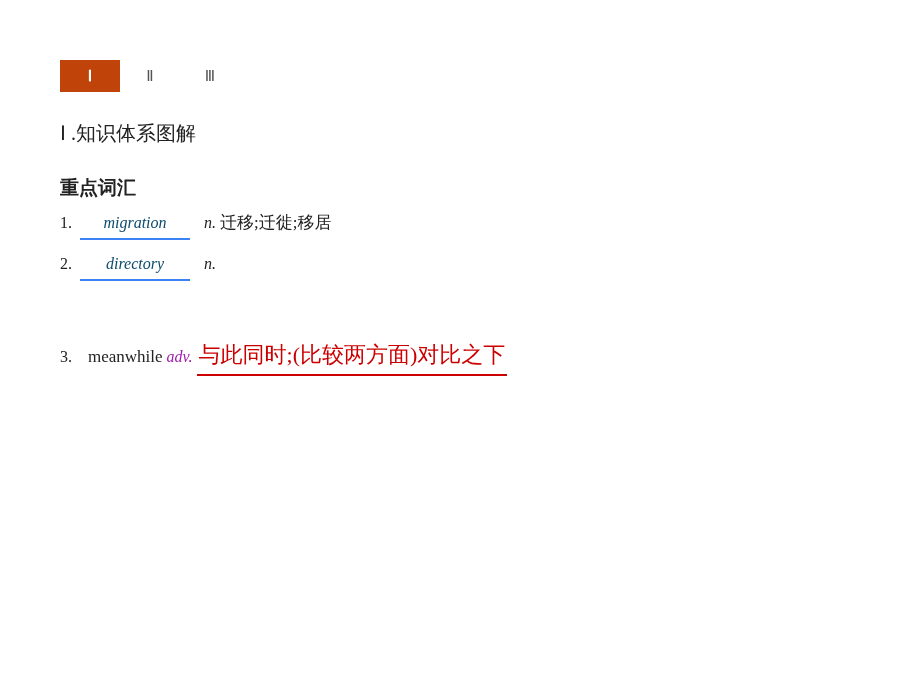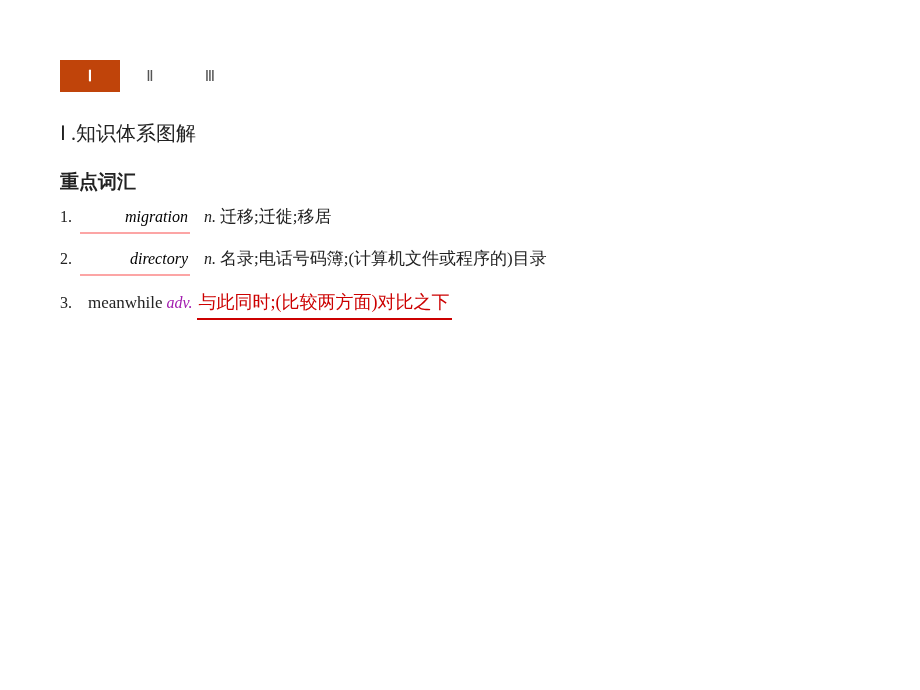--- a/index.html
+++ b/index.html
@@ -49,21 +49,21 @@
 
     .tab:not(.active) {
       background: transparent;
       color: #555;
     }
 
     
     .section-title {
       font-size: 20px;
       color: #222;
-      margin-bottom: 22px;
+      margin-bottom: 28px;
       font-family: "SimSun", "宋体", serif;
     }
 
     
     .subtitle {
       font-size: 19px;
       color: #222;
       margin-bottom: 7px;
       font-weight: bold;
       font-family: "SimHei", "黑体", sans-serif;
@@ -86,27 +86,27 @@
 
     .vocab-num {
       font-size: 16px;
       color: #222;
       margin-right: 2px;
       min-width: 18px;
     }
 
     .vocab-word {
       display: inline-block;
-      color: #000000;
-      border-bottom: 2px solid #fca5a5;
+      color: #0c4a6e;
+      border-bottom: 2px solid #3b82f6;
       padding: 0 2px;
       min-width: 110px;
       font-style: italic;
       font-size: 16px;
-      text-align: right;
+      text-align: center;
     }
 
     .vocab-pos {
       font-style: italic;
       color: #222;
       margin-left: 14px;
       margin-right: 4px;
       font-size: 16px;
     }
 
@@ -140,23 +140,24 @@
     .vocab-pos-3 {
       font-style: italic;
       color: #a21caf;
       font-size: 16px;
       margin-right: 4px;
     }
 
     .vocab-def-underline {
       color: #cc0000;
       border-bottom: 2px solid #cc0000;
-      font-size: 18px;
+      font-size: 22px;
       padding: 0 2px;
       font-family: "SimSun", "宋体", serif;
+      margin-top: 44px;
     }
   </style>
 </head>
 <body>
 
 <div class="container">
 
   <div class="tab-bar">
     <div class="tab active">Ⅰ</div>
     <div class="tab">Ⅱ</div>
@@ -173,21 +174,20 @@
       <span class="vocab-num">1.</span>
       <span class="vocab-word">migration</span>
       <span class="vocab-pos">n.</span>
       <span class="vocab-def">迁移;迁徙;移居</span>
     </div>
 
     <div class="vocab-item">
       <span class="vocab-num">2.</span>
       <span class="vocab-word">directory</span>
       <span class="vocab-pos">n.</span>
-      <span class="vocab-def">名录;电话号码簿;(计算机文件或程序的)目录</span>
     </div>
 
     <div class="vocab-item-3">
       <span class="vocab-num">3.</span>
       <span class="vocab-static">meanwhile</span>
       <span class="vocab-pos-3">adv.</span>
       <span class="vocab-def-underline">与此同时;(比较两方面)对比之下</span>
     </div>
 
   </div>

